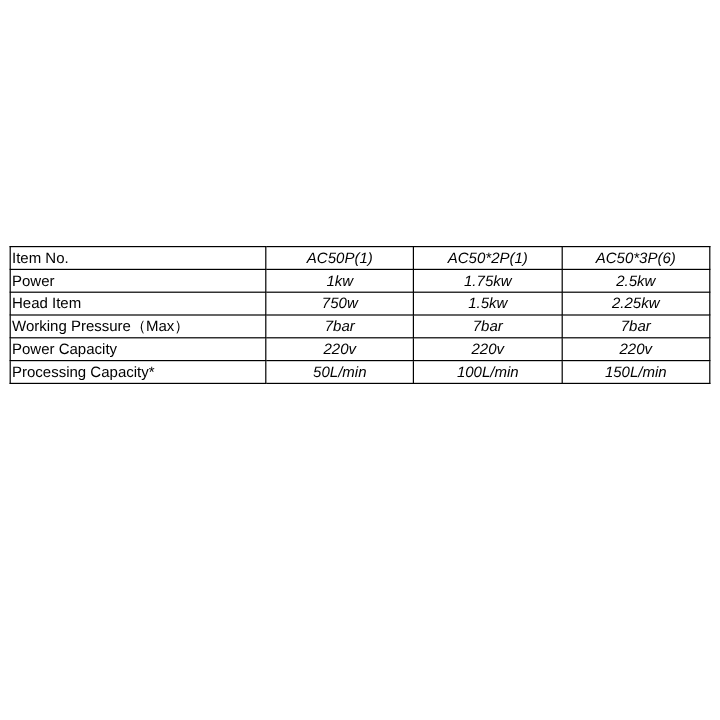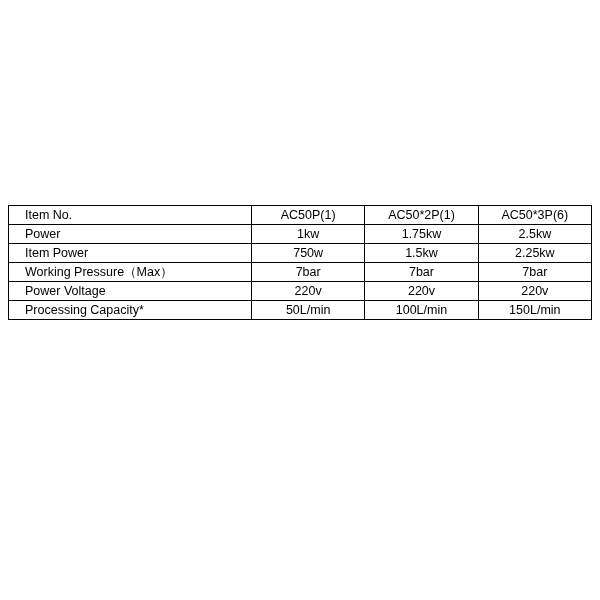--- a/index.html
+++ b/index.html
@@ -25,31 +25,32 @@
     width: 584px;
     table-layout: fixed;
     background: #ffffff;
   }
   table.spec-table td {
     border: 1px solid #000000;
     font-size: 12.5px;
     line-height: 1.15;
     color: #000000;
     height: 18px;
-    padding: 0 16px;
+    padding: 0 1px;
     vertical-align: middle;
     white-space: nowrap;
     overflow: hidden;
   }
   td.label-cell {
     text-align: left;
     width: 210px;
   }
   td.value-cell {
     text-align: center;
+    font-style: italic;
   }
 </style>
 </head>
 <body>
 
 <div class="spec-wrap">
   <table class="spec-table">
     <tbody>
       <tr>
         <td class="label-cell">Item No.</td>
@@ -57,33 +58,33 @@
         <td class="value-cell">AC50*2P(1)</td>
         <td class="value-cell">AC50*3P(6)</td>
       </tr>
       <tr>
         <td class="label-cell">Power</td>
         <td class="value-cell">1kw</td>
         <td class="value-cell">1.75kw</td>
         <td class="value-cell">2.5kw</td>
       </tr>
       <tr>
-        <td class="label-cell">Item Power</td>
+        <td class="label-cell">Head Item</td>
         <td class="value-cell">750w</td>
         <td class="value-cell">1.5kw</td>
         <td class="value-cell">2.25kw</td>
       </tr>
       <tr>
         <td class="label-cell">Working Pressure（Max）</td>
         <td class="value-cell">7bar</td>
         <td class="value-cell">7bar</td>
         <td class="value-cell">7bar</td>
       </tr>
       <tr>
-        <td class="label-cell">Power Voltage</td>
+        <td class="label-cell">Power Capacity</td>
         <td class="value-cell">220v</td>
         <td class="value-cell">220v</td>
         <td class="value-cell">220v</td>
       </tr>
       <tr>
         <td class="label-cell">Processing Capacity*</td>
         <td class="value-cell">50L/min</td>
         <td class="value-cell">100L/min</td>
         <td class="value-cell">150L/min</td>
       </tr>

